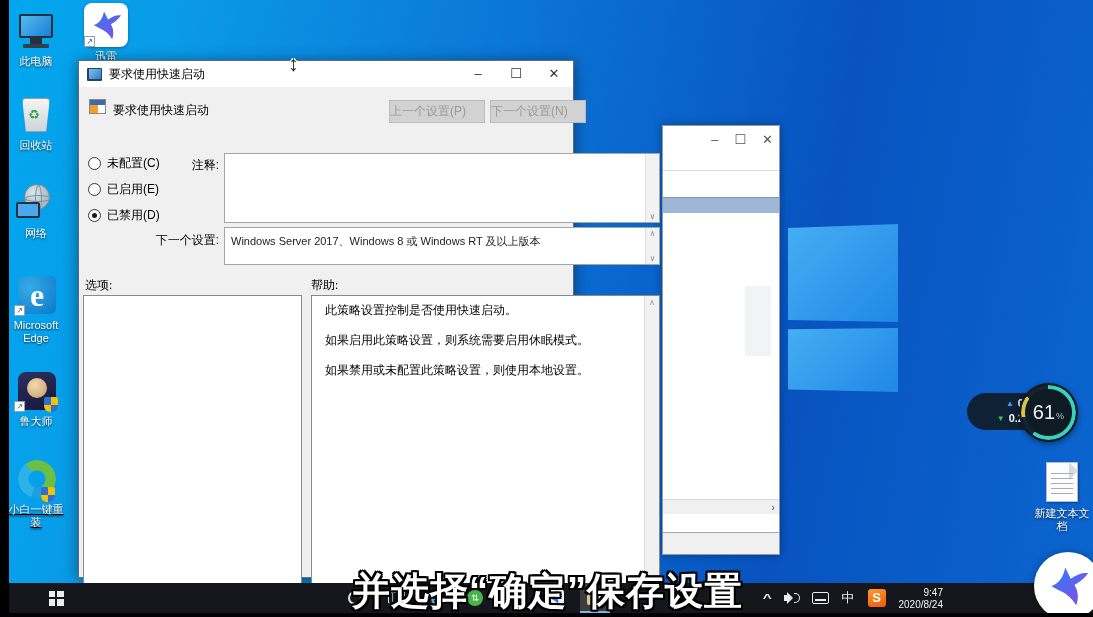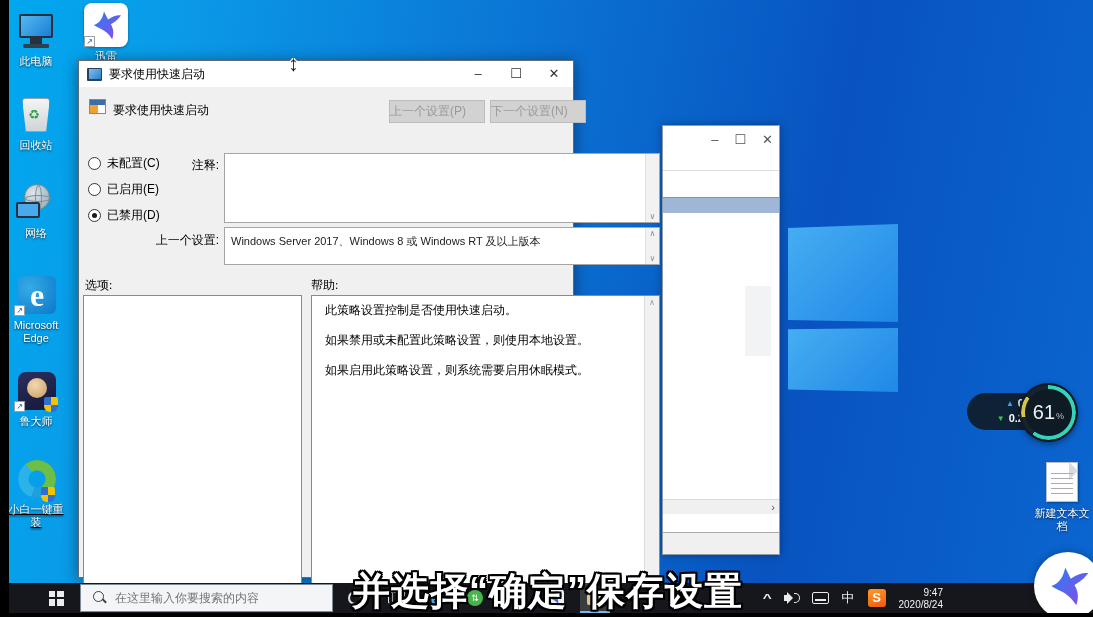--- a/index.html
+++ b/index.html
@@ -344,39 +344,39 @@
         <span>已禁用(D)</span>
       </div>
 
       <span class="fld-label" style="left:20px; top:70px;">注释:</span>
       <div class="txtbox" style="left:145px; top:66px; width:436px; height:70px;">
         <div class="vsb">
           <span class="dn">∨</span>
         </div>
       </div>
 
-      <span class="fld-label" style="left:20px; top:145px;">上一个设置:</span>
+      <span class="fld-label" style="left:20px; top:145px;">下一个设置:</span>
       <div class="txtbox" style="left:145px; top:140px; width:436px; height:38px;">
         <span class="platform-text">Windows Server 2017、Windows 8 或 Windows RT 及以上版本</span>
         <div class="vsb">
           <span class="up">∧</span>
           <span class="dn">∨</span>
         </div>
       </div>
 
       <span class="panel-label" style="left:6px; top:190px;">选项:</span>
       <span class="panel-label" style="left:232px; top:190px;">帮助:</span>
 
       <div class="panel" style="left:4px; top:208px; width:219px; height:296px;"></div>
 
       <div class="panel" style="left:232px; top:208px; width:349px; height:296px;">
         <div class="help-content">
           <p>此策略设置控制是否使用快速启动。</p>
+          <p>如果启用此策略设置，则系统需要启用休眠模式。</p>
           <p>如果禁用或未配置此策略设置，则使用本地设置。</p>
-          <p>如果启用此策略设置，则系统需要启用休眠模式。</p>
         </div>
         <div class="help-scroll">
           <span class="up" style="position:absolute; top:2px; left:0; right:0; text-align:center;">∧</span>
           <span class="dn" style="position:absolute; bottom:2px; left:0; right:0; text-align:center;">∨</span>
         </div>
       </div>
     </div>
   </div>
 
   <div class="speed-pill">
@@ -400,24 +400,20 @@
   </div>
 
   <div class="taskbar">
     <div class="start-btn">
       <div class="win-logo">
           <i></i>
           <i></i>
           <i></i>
           <i></i>
         </div>
-    </div>
-    <div class="search-box">
-      <span class="mag"></span>
-      <input class="search-input" placeholder="在这里输入你要搜索的内容" style="">
     </div>
     <div class="tb-icons">
       <div class="tb-cell">
         <span class="cortana-ring"></span>
         </div>
       <div class="tb-cell">
         <span class="taskview-ic"></span>
         </div>
       <div class="tb-cell">
         <span class="edge-ic">e</span>

